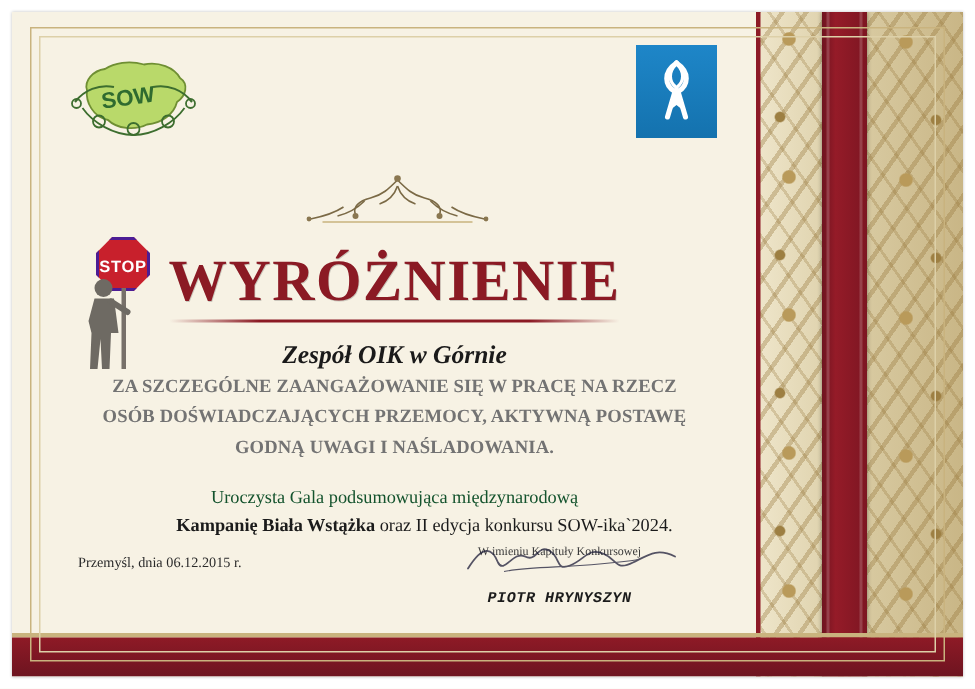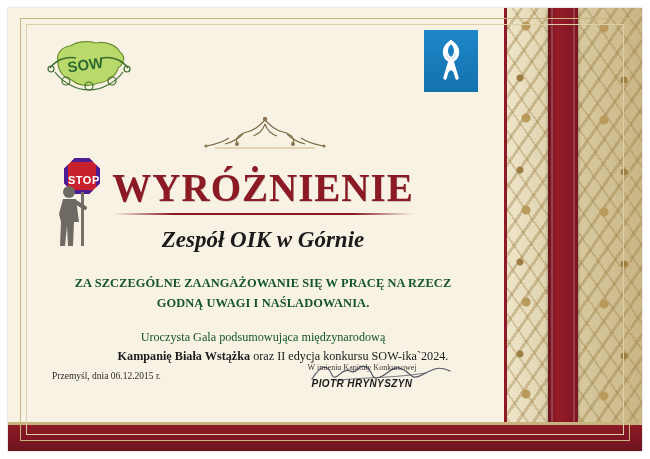--- a/index.html
+++ b/index.html
@@ -186,21 +186,21 @@
     height: 90px;
   }
   .stop-oct {
     position: absolute;
     left: 10px;
     top: 0;
     width: 36px;
     height: 36px;
     background: #c8202c;
     clip-path: polygon(30% 0%, 70% 0%, 100% 30%, 100% 70%, 70% 100%, 30% 100%, 0% 70%, 0% 30%);
-    border: 4px solid #4c1d95;
+    border: 2px solid #4c1d95;
     box-sizing: border-box;
     color: #fff;
     font-family: "Liberation Sans", sans-serif;
     font-weight: bold;
     font-size: 11px;
     line-height: 36px;
     text-align: center;
     letter-spacing: 0.5px;
   }
   .stop-pole {
@@ -241,30 +241,30 @@
   .title-rule {
     width: 300px;
     height: 2px;
     margin: 2px auto 12px auto;
     background: linear-gradient(90deg, rgba(139,26,36,0) 0%, #8b1a24 20%, #8b1a24 80%, rgba(139,26,36,0) 100%);
   }
   .recipient {
     font-family: "Liberation Serif", serif;
     font-style: italic;
     font-weight: bold;
-    font-size: 23px;
+    font-size: 17px;
     color: #1a1a1a;
-    margin: 6px 0 20px 0;
+    margin: 6px 0 0 0;
   }
   .citation {
     font-family: "Liberation Serif", serif;
     font-size: 12.4px;
     font-weight: bold;
     line-height: 1.65;
-    color: #14532d;
+    color: #737373;
     letter-spacing: 0.1px;
     margin: 0 6px 16px 6px;
   }
   .event-line-1 {
     font-family: "Liberation Serif", serif;
     font-size: 12.2px;
     color: #14532d;
     margin: 0 0 4px 0;
   }
   .event-line-2 {
@@ -286,38 +286,38 @@
   .place-date {
     position: absolute;
     left: 4px;
     top: 8px;
     font-size: 9.5px;
     color: #2a2a2a;
     font-family: "Liberation Serif", serif;
   }
   .sign-block {
     position: absolute;
-    right: 11px;
+    right: 0px;
     top: 0px;
     width: 210px;
     text-align: center;
   }
   .sign-caption {
     font-size: 8px;
     color: #3a3a3a;
     font-family: "Liberation Serif", serif;
   }
   .sign-name {
-    margin-top: 6px;
+    margin-top: 22px;
     font-size: 10px;
     font-style: italic;
     font-weight: bold;
     letter-spacing: 0.4px;
     color: #1b1b1b;
-    font-family: Liberation Sans, sans-serif;
+    font-family: Liberation Mono, monospace;
   }
   .sign-scribble {
     position: absolute;
     right: 22px;
     top: -4px;
     width: 150px;
     height: 26px;
     opacity: 0.75;
   }
 </style>
@@ -399,20 +399,21 @@
         <path d="M20,17 L31,24" stroke="#6e6a63" stroke-width="4" stroke-linecap="round" fill="none"></path>
       </svg>
     </div>
 
     <div class="content">
       <div class="award-title">WYRÓŻNIENIE</div>
       <div class="title-rule"></div>
       <div class="recipient">Zespół OIK w Górnie</div>
       <div class="citation">
         <div>ZA SZCZEGÓLNE ZAANGAŻOWANIE SIĘ W PRACĘ NA RZECZ</div>
+        <div>OSÓB DOŚWIADCZAJĄCYCH PRZEMOCY, AKTYWNĄ POSTAWĘ</div>
         <div>GODNĄ UWAGI I NAŚLADOWANIA.</div>
       </div>
       <div class="event-line-1">Uroczysta Gala podsumowująca międzynarodową</div>
       <div class="event-line-2"><b>Kampanię Biała Wstążka</b><span> oraz II edycja konkursu SOW-ika`2024.</span></div>
     </div>
 
     <div class="footer">
       <div class="place-date">Przemyśl, dnia 06.12.2015 r.</div>
       <div class="sign-block">
         <div class="sign-caption">W imieniu Kapituły Konkursowej</div>

